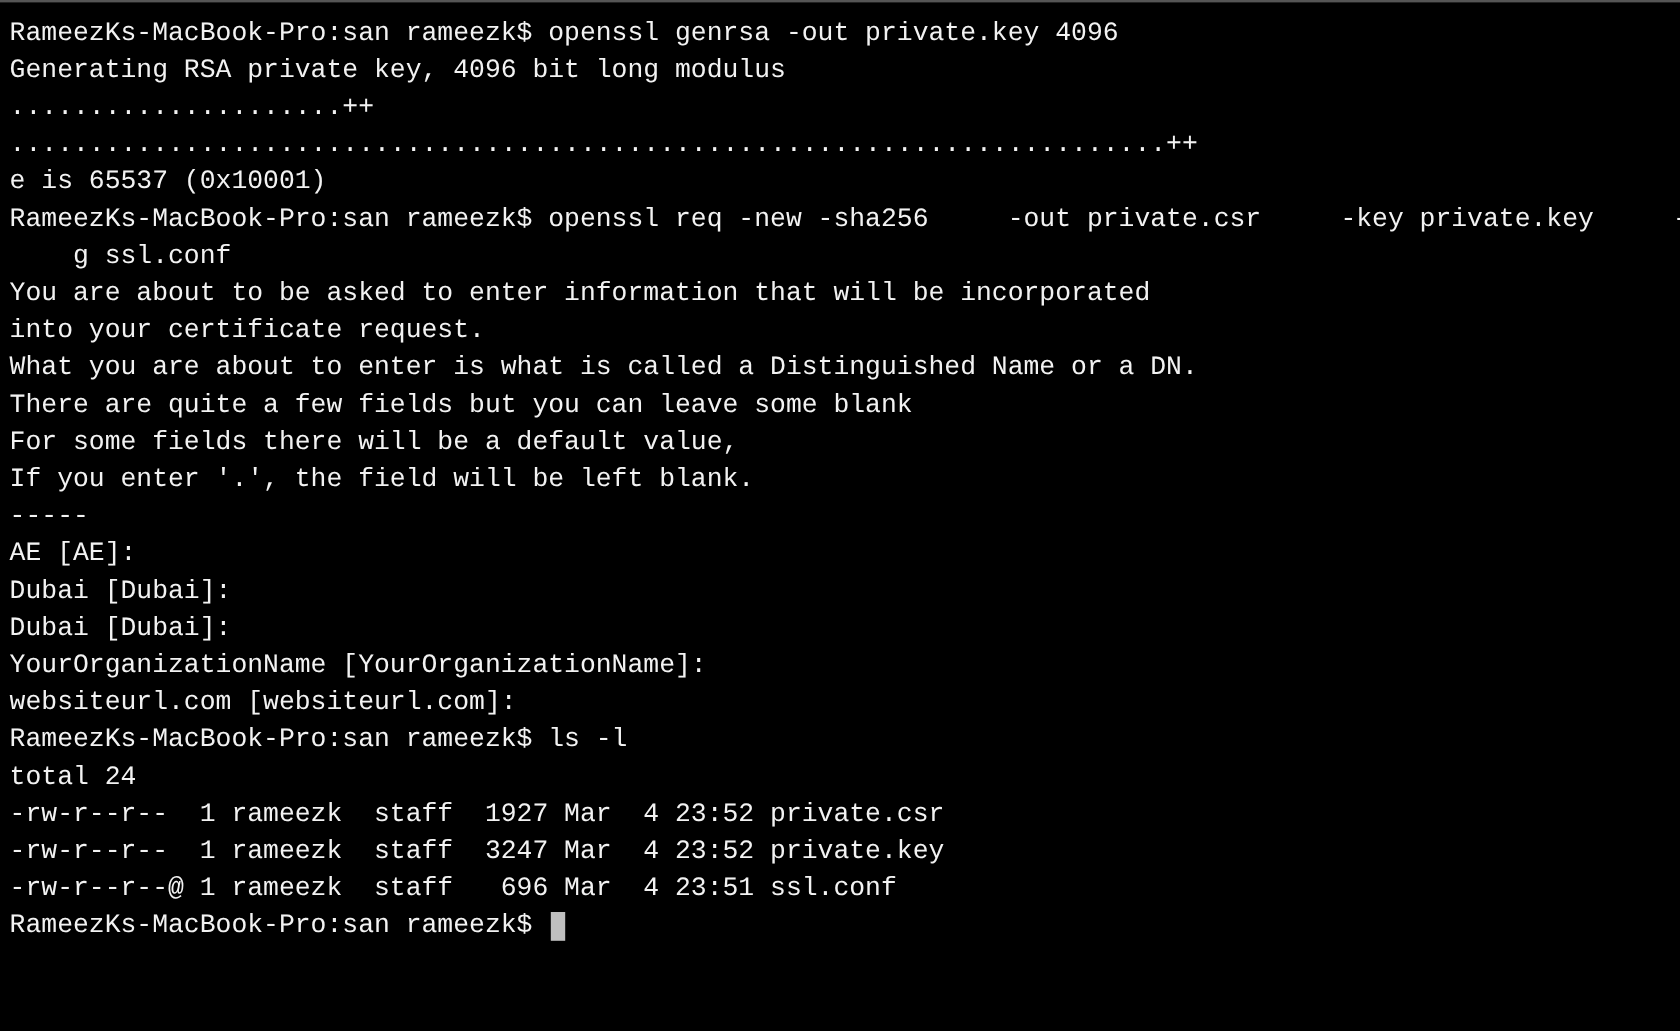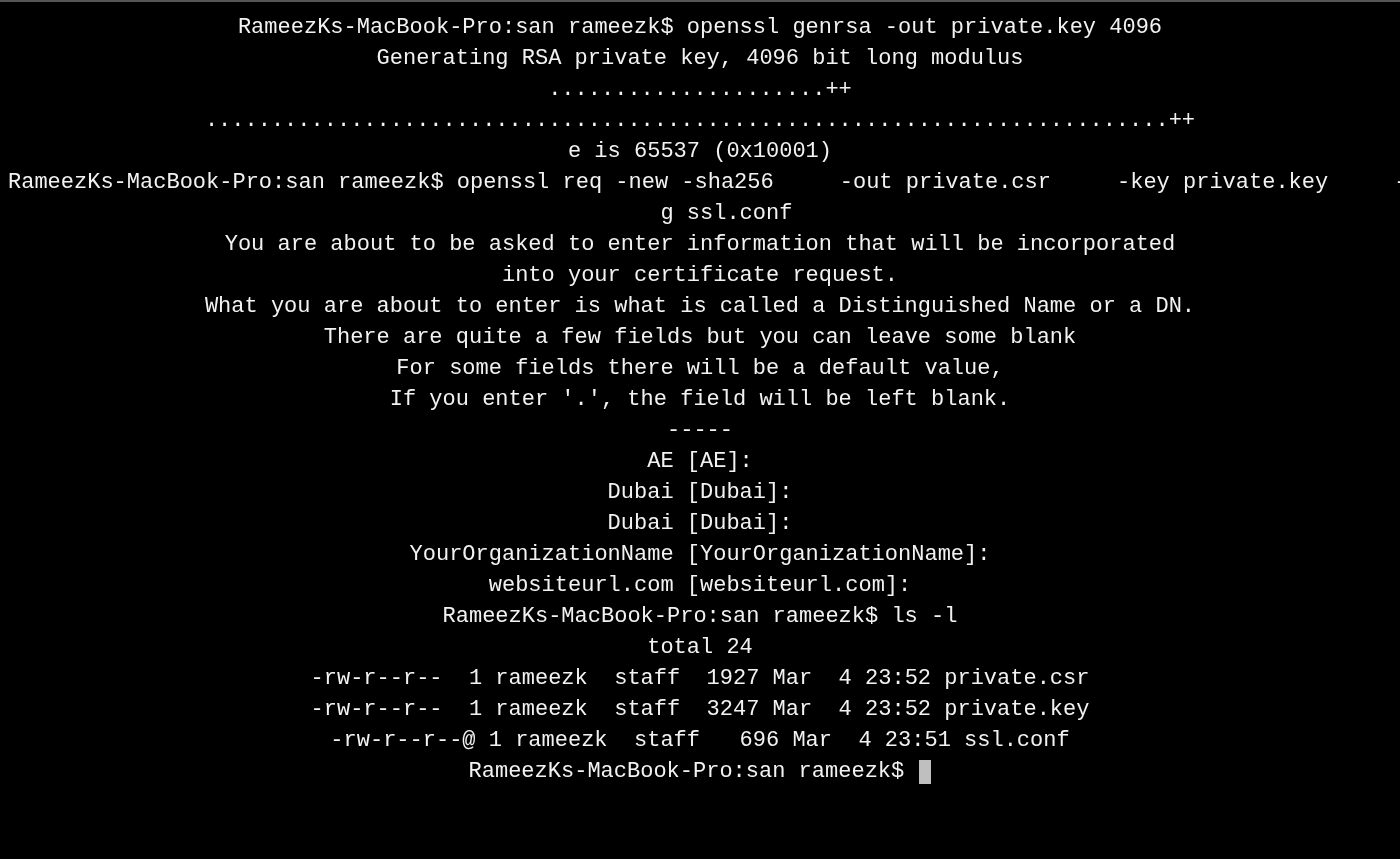--- a/index.html
+++ b/index.html
@@ -16,21 +16,20 @@
     font-family: "Menlo", "Consolas", "Courier New", monospace;
     font-size: 22px;
     line-height: 31px;
     letter-spacing: 0px;
     padding: 10px 8px;
     white-space: pre;
     width: 1400px;
     height: 859px;
     box-sizing: border-box;
     border-top: 2px solid #555;
-    text-align: center;
   }
   .cursor {
     display: inline-block;
     width: 12px;
     height: 24px;
     background: #bfbfbf;
     vertical-align: text-bottom;
     margin-left: 2px;
   }
 </style>

